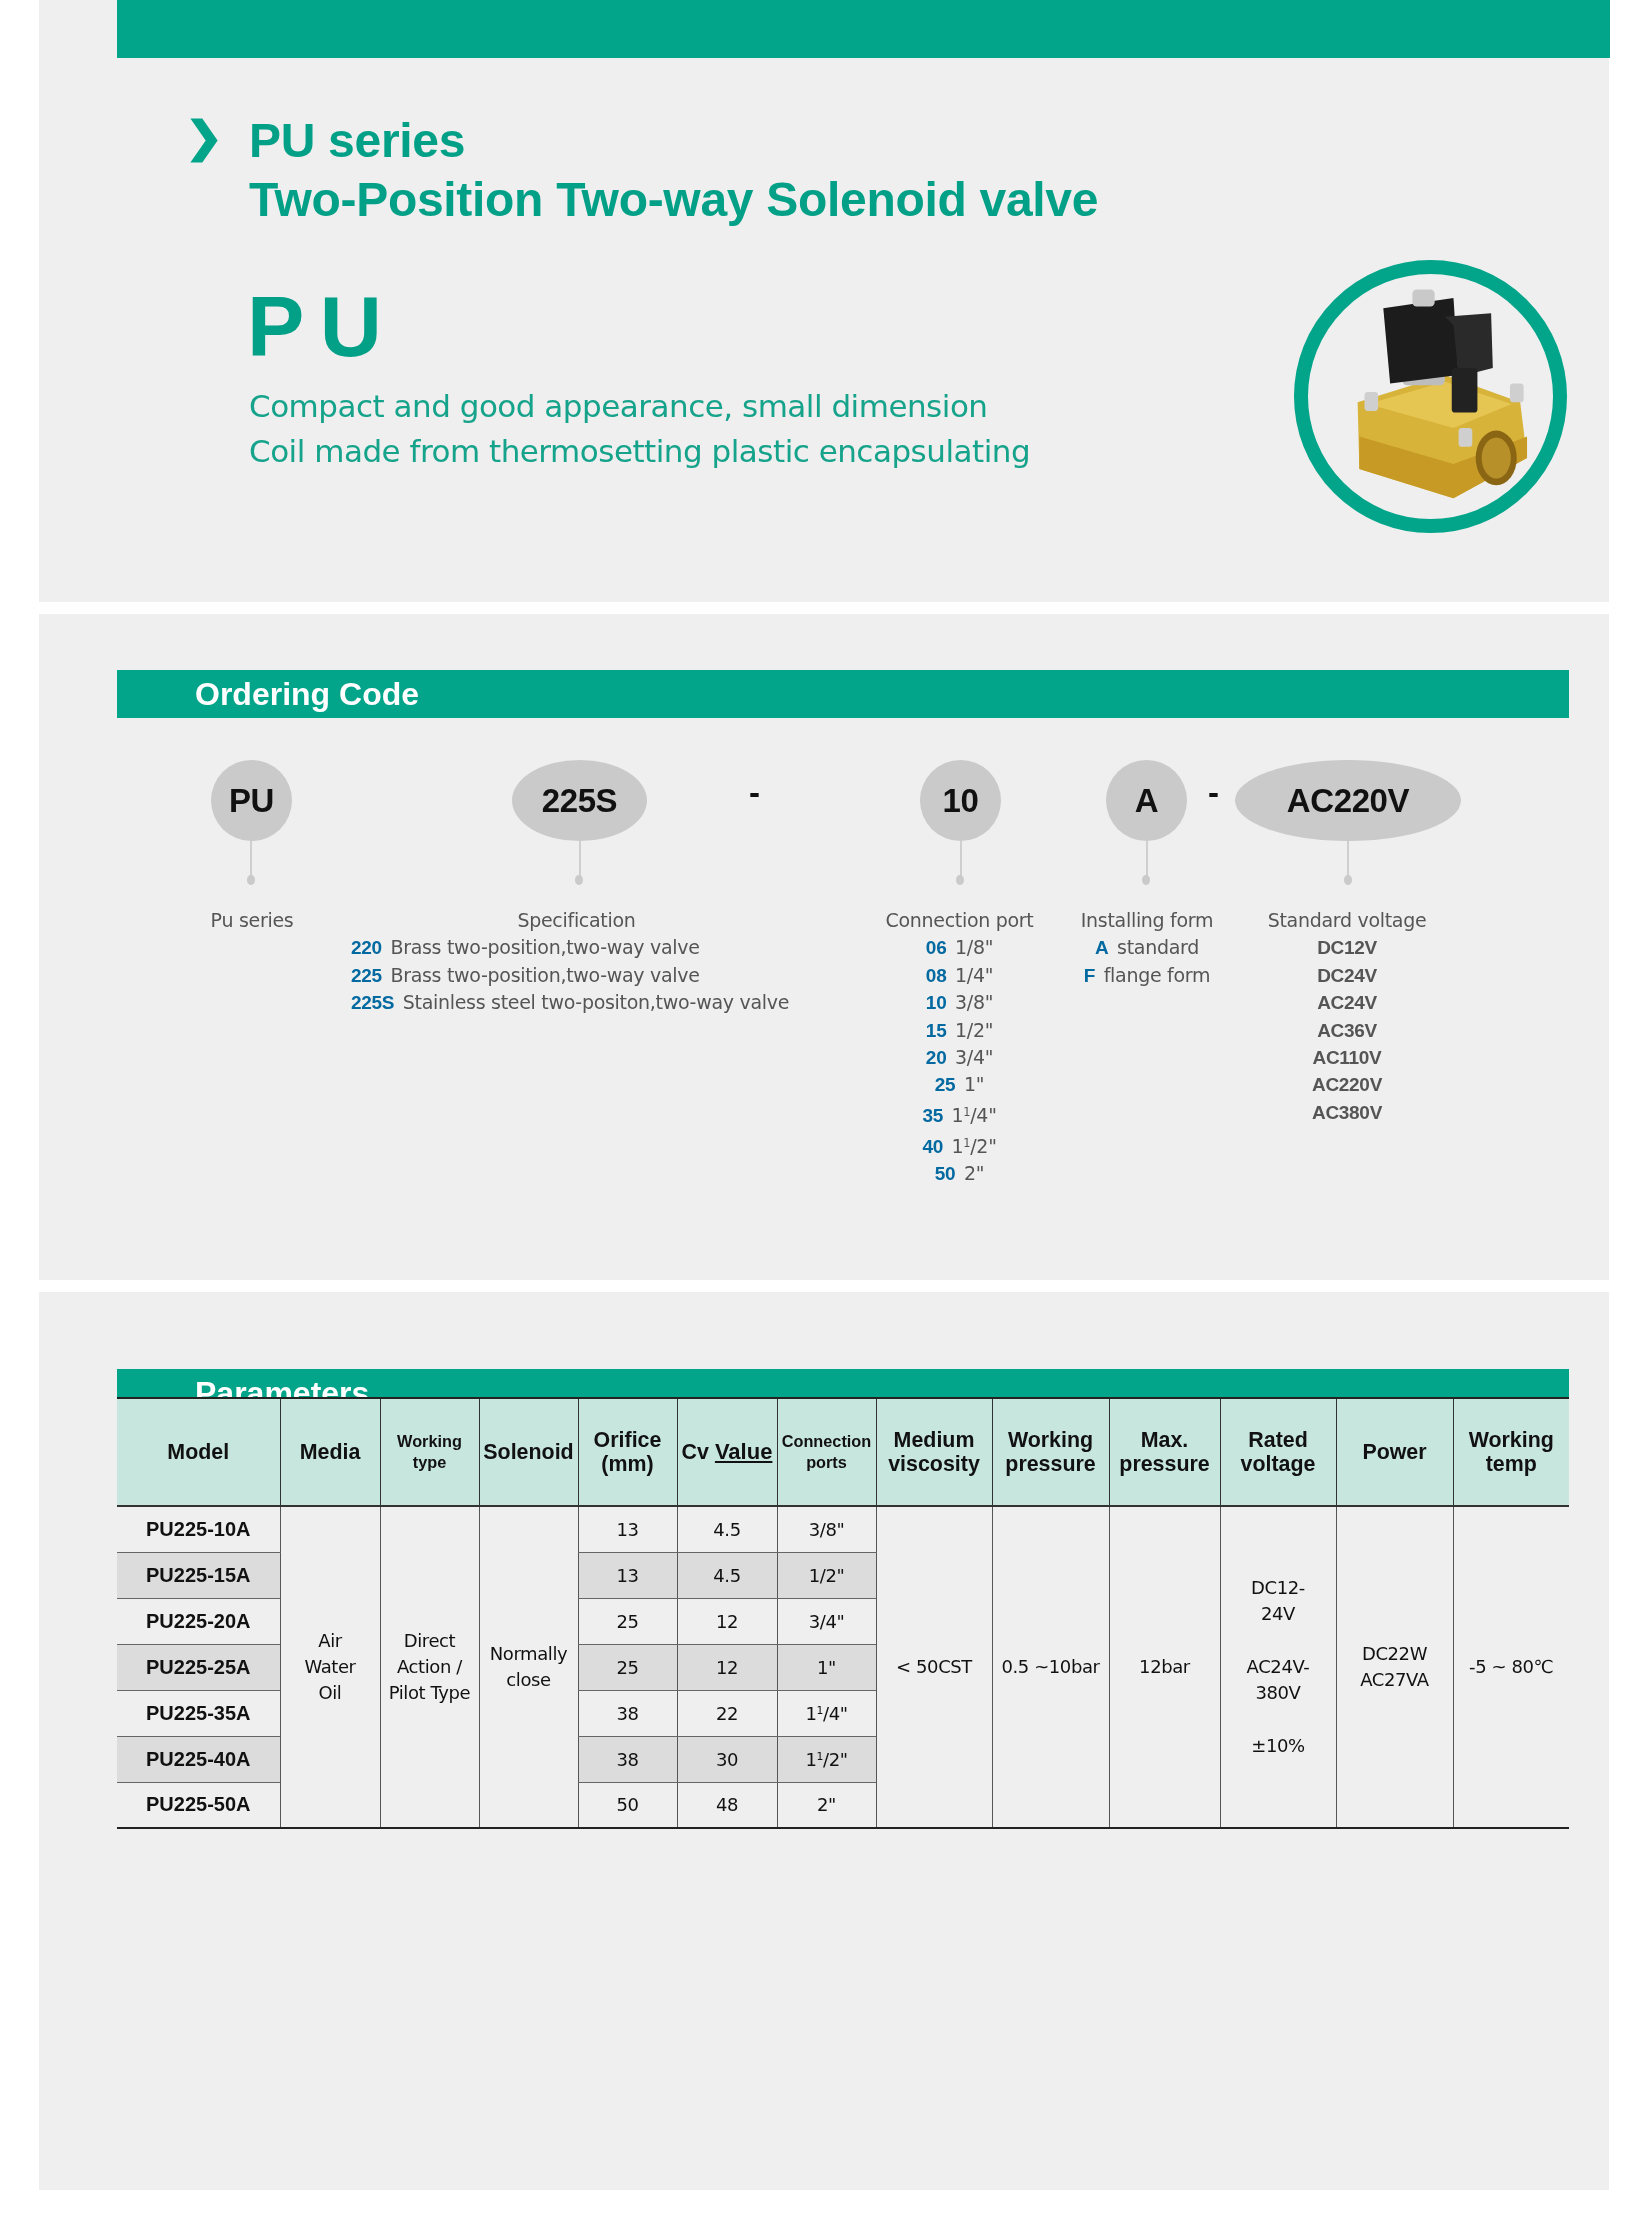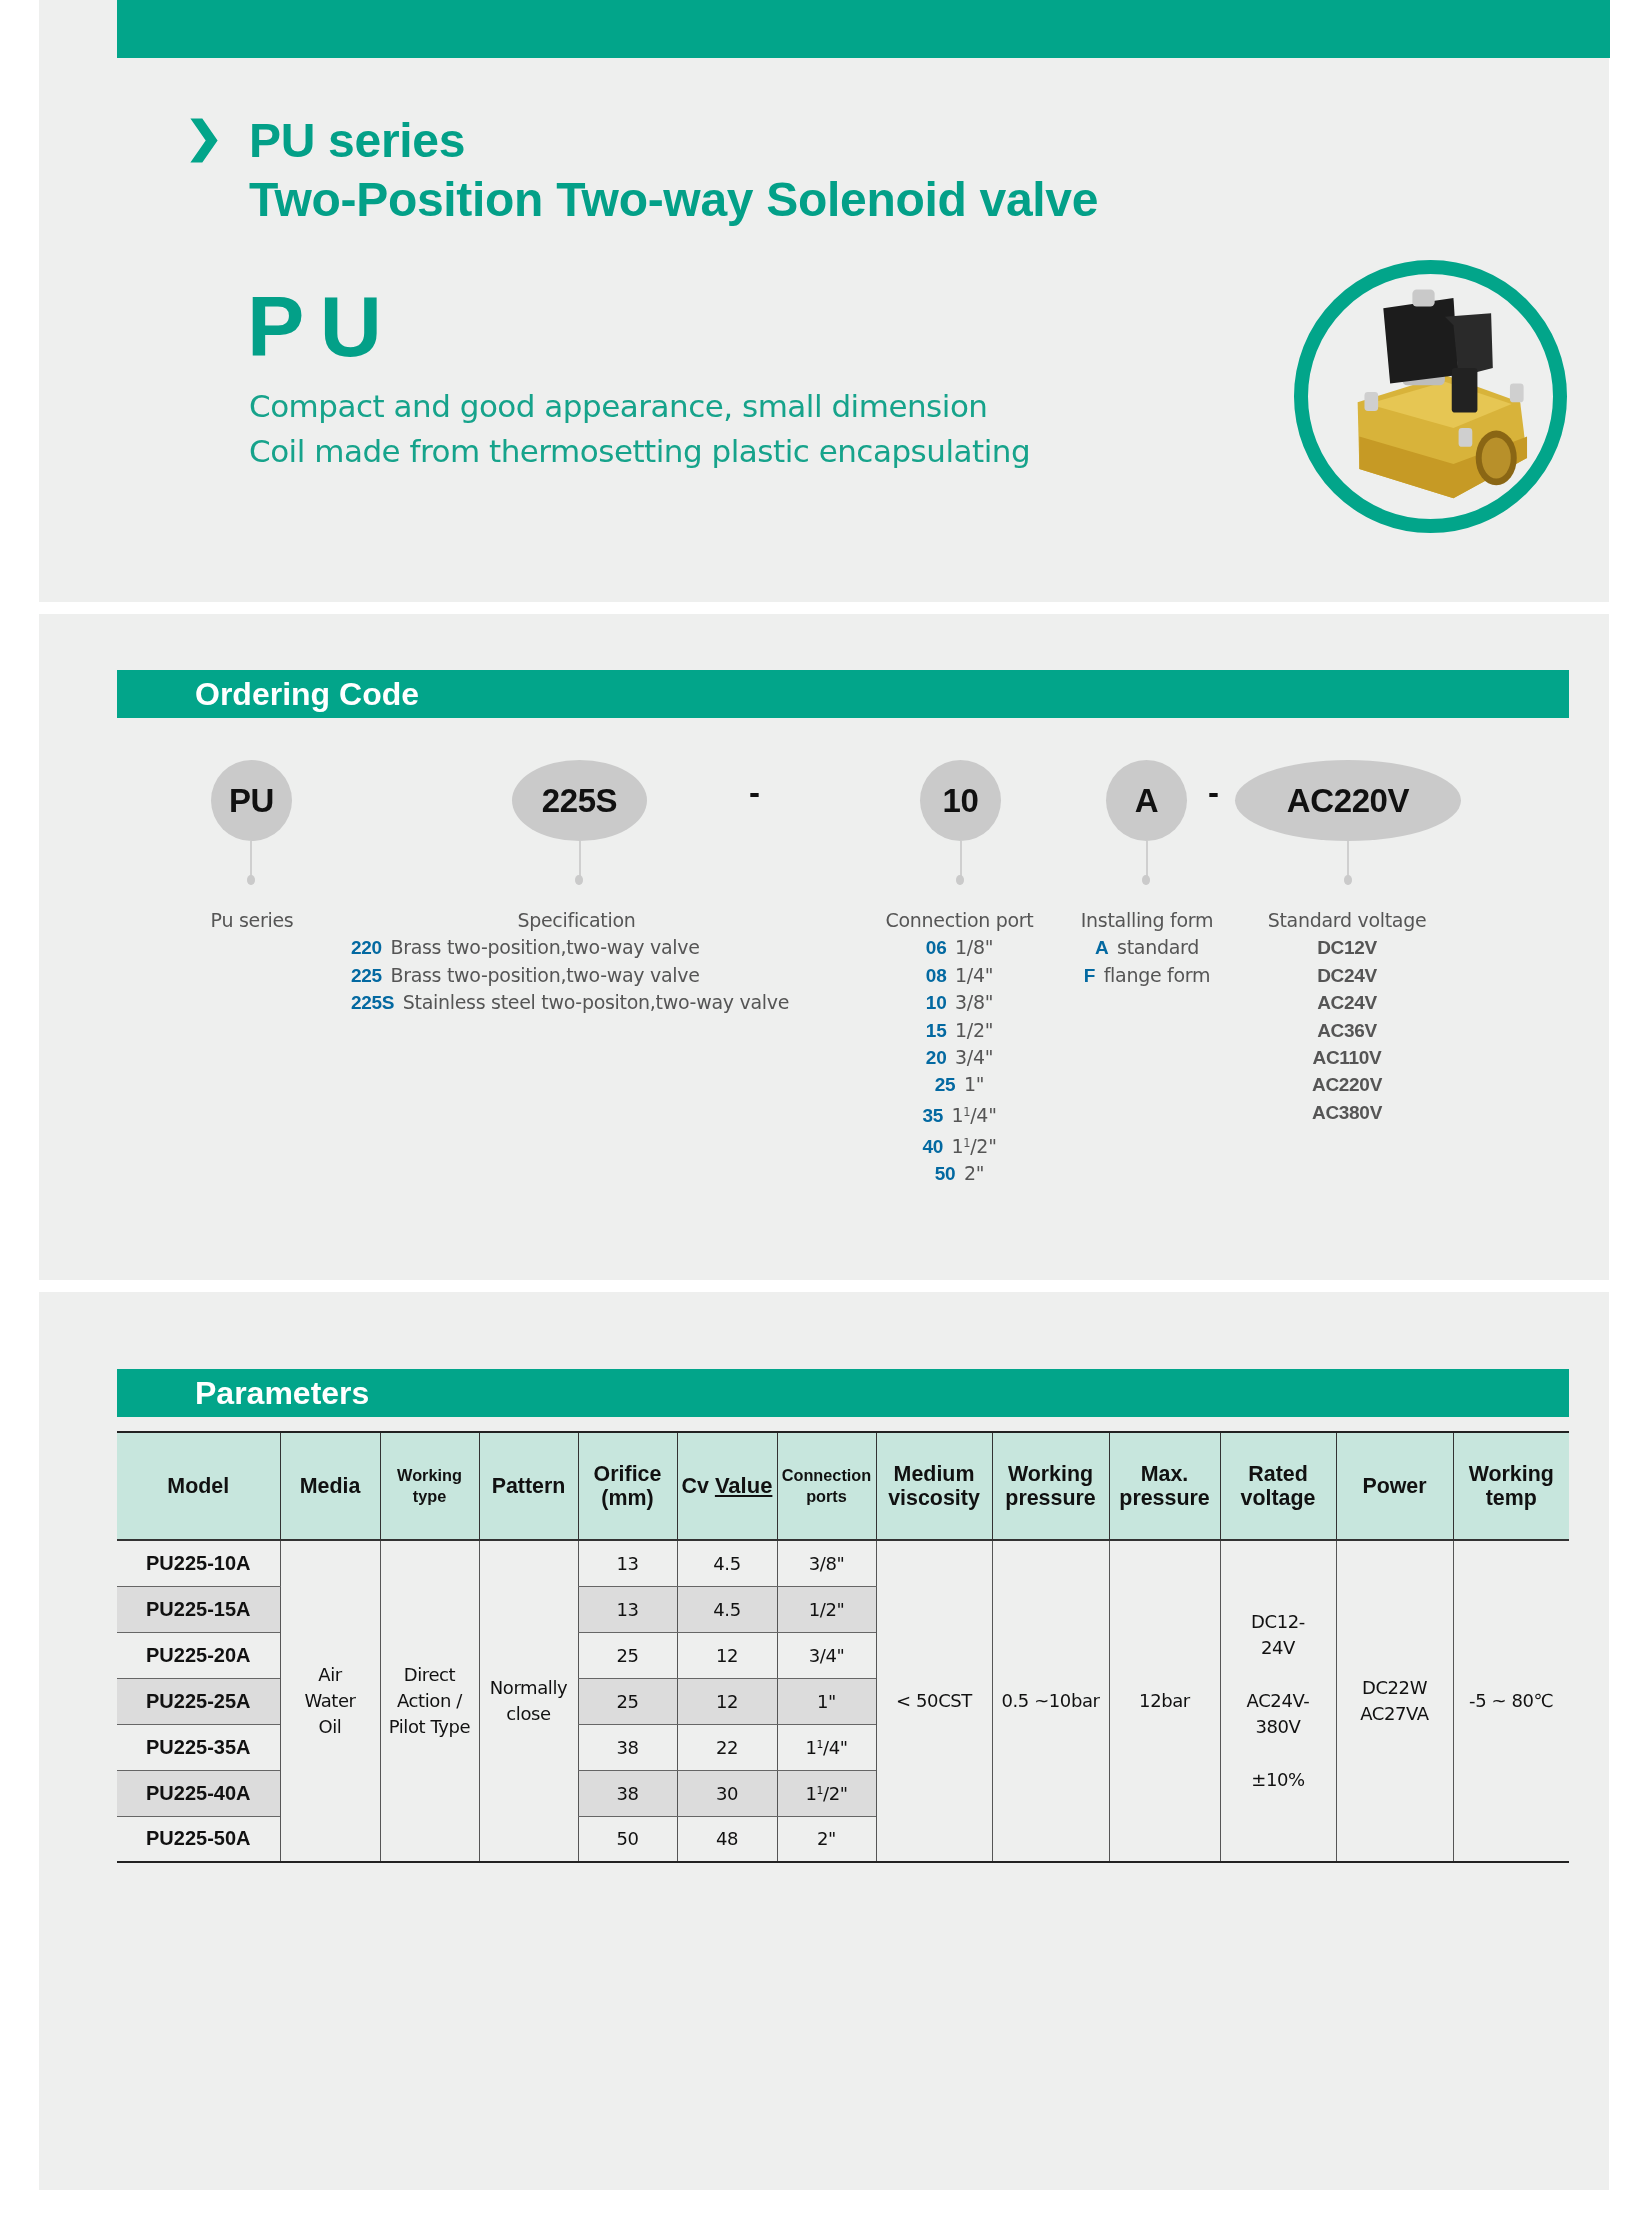--- a/index.html
+++ b/index.html
@@ -33,21 +33,21 @@
   .dot { position: absolute; top: 875px; width: 7.7px; height: 10.3px; border-radius: 50%; background: #cacaca; }
   .dash { position: absolute; top: 776px; color: #111; font-weight: bold; font-size: 33px; line-height: 1; }
 
   .order-col { position: absolute; top: 907px; font-family: "DejaVu Sans", sans-serif; font-size: 19px; color: #555; line-height: 27.4px; letter-spacing: -0.3px; }
   .order-col .label { text-align: center; white-space: nowrap; }
   .order-col .item { white-space: nowrap; }
   .order-col .code { font-family: "Liberation Sans", sans-serif; font-weight: bold; color: #0369a1; margin-right: 8.6px; }
   .order-col .val { font-family: "Liberation Sans", sans-serif; font-weight: bold; color: #555; text-align: center; }
   sup { font-size: 0.6em; vertical-align: 0.55em; }
 
-  table.params { position: absolute; left: 117px; top: 1431px; width: 1452px; border-collapse: collapse; table-layout: fixed; }
+  table.params { position: absolute; left: 117px; top: 1397px; width: 1452px; border-collapse: collapse; table-layout: fixed; }
   table.params th { background: #c7e6dd; height: 108px; border-left: 1.3px solid #333; border-top: 2.6px solid #222; border-bottom: 2.1px solid #333; color: #111; font-size: 21.4px; font-weight: bold; line-height: 24px; text-align: center; vertical-align: middle; padding: 0 1.7px; }
   table.params th:first-child { border-left: none; }
   table.params th.small { font-size: 16.3px; line-height: 20.6px; }
   table.params th .small-part { font-size: 22px; text-decoration: underline; }
   table.params td { height: 46px; border-left: 1.3px solid #555; border-bottom: 1.3px solid #666; text-align: center; vertical-align: middle; font-family: "DejaVu Sans", sans-serif; font-size: 18px; color: #111; letter-spacing: -0.4px; background: #eeefee; }
   table.params td:first-child { border-left: none; font-family: "Liberation Sans", sans-serif; font-weight: bold; font-size: 20px; letter-spacing: 0; }
   table.params tr.alt td.row-cell { background: #dcdcdc; }
   table.params tr:last-child td, table.params td.span-cell { border-bottom: 2.6px solid #222; }
   table.params td.span-cell { line-height: 26px; }
   .volt-line { display: block; }
@@ -172,21 +172,21 @@
       <col style="width:111px">
       <col style="width:116px">
       <col style="width:117px">
       <col style="width:116px">
   </colgroup>
   <thead>
     <tr>
       <th>Model</th>
       <th>Media</th>
       <th class="small"><span>Working</span><br><span>type</span></th>
-      <th>Pattern</th>
+      <th>Solenoid</th>
       <th><span>Orifice</span><br><span>(mm)</span></th>
       <th><span>Cv</span> <span class="small-part">Value</span></th>
       <th class="small"><span>Connection</span><br><span>ports</span></th>
       <th><span>Medium</span><br><span>viscosity</span></th>
       <th><span>Working</span><br><span>pressure</span></th>
       <th><span>Max.</span><br><span>pressure</span></th>
       <th><span>Rated</span><br><span>voltage</span></th>
       <th>Power</th>
       <th><span>Working</span><br><span>temp</span></th>
     </tr>

